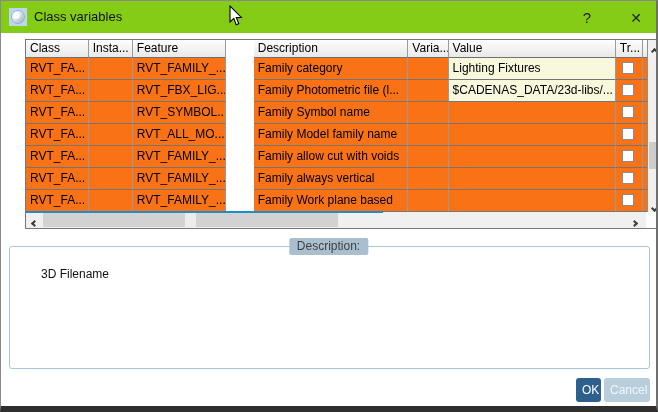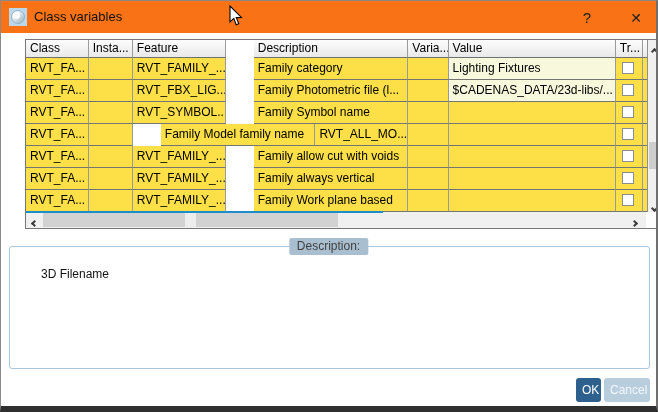--- a/index.html
+++ b/index.html
@@ -4,42 +4,42 @@
 <style>
   html,body{margin:0;padding:0;background:#fff;}
   *{box-sizing:border-box;}
   .dialog{
     position:relative;width:658px;height:412px;background:#ffffff;
     border-top:1px solid #8a8a8a;border-left:1px solid #8a8a8a;
     border-right:2px solid #6f6f6f;border-bottom:6px solid #2f2f2f;
     font-family:"Liberation Sans", sans-serif;color:#000;overflow:hidden;
   }
   
-  .titlebar{position:absolute;left:0;top:0;width:100%;height:32px;background:#f97316;}
+  .titlebar{position:absolute;left:0;top:0;width:100%;height:32px;background:#84cc16;}
   .app-icon{position:absolute;left:8px;top:7px;width:18px;height:18px;background:#bcd7ea;}
   .app-icon .ball{position:absolute;left:2px;top:2px;width:14px;height:14px;border-radius:50%;
     background:linear-gradient(135deg,#f5f8fa 20%,#cfdbe2 55%,#9db2bd 100%);
     border:1px solid #8fb4cd;}
   .app-icon .ball::after{content:"";position:absolute;left:1px;top:1px;width:7px;height:7px;
     border-radius:50%;background:rgba(255,255,255,0.85);}
   .title-text{position:absolute;left:33px;top:8px;font-size:13px;color:#111;}
   .help-btn{position:absolute;left:575px;top:5px;width:22px;height:22px;border:none;background:transparent;
     font-size:15px;color:#222;text-align:center;line-height:22px;cursor:default;font-family:inherit;}
   .close-btn{position:absolute;left:622px;top:5px;width:26px;height:22px;border:none;background:transparent;
     font-size:14px;color:#222;text-align:center;line-height:22px;cursor:default;font-family:inherit;}
   
   .cursor{position:absolute;left:227px;top:4px;width:15px;height:22px;z-index:50;pointer-events:none;}
   
   .table{position:absolute;left:24px;top:38px;width:638px;height:190px;border:1px solid #777;background:#fff;}
   .thead{display:flex;height:18px;}
   .hcell{height:18px;background:linear-gradient(#fdfdfd,#e9e9e9);
     border-right:1px solid #9b9b9b;border-bottom:1px solid #707070;
     font-size:12px;line-height:17px;padding-left:4px;white-space:nowrap;overflow:hidden;}
   .trow{display:flex;height:22px;}
-  .cell{height:22px;background:#fde047;border-right:1px solid #9a9a9a;border-bottom:1px solid #757575;
+  .cell{height:22px;background:#f97316;border-right:1px solid #9a9a9a;border-bottom:1px solid #757575;
     font-size:12px;line-height:21px;padding-left:4px;white-space:nowrap;overflow:hidden;}
   .cell.hl{background:#f8f8dc;}
   .c-class{width:64px;} .c-instance{width:45px;} .c-feature{width:95px;} .c-description{width:158px;margin-left:28px;}
   .c-variable{width:41px;} .c-value{width:171px;} .c-transfer{width:28px;} .c-ref{width:19px;border-right:none;}
   .checkbox{display:inline-block;width:12px;height:12px;background:#fff;border:1px solid #8c8c8c;
     margin-left:2px;margin-top:4px;vertical-align:top;}
   .focus-line{position:absolute;left:0px;top:171px;width:357px;height:2px;background:#1f8ccc;z-index:3;}
   
   .vscroll{position:absolute;right:0;top:0;width:15px;height:172px;background:#f0f0f0;border-left:1px solid #8f8f8f;}
   .vscroll .arrow{position:absolute;left:0;width:14px;height:15px;background:#f0f0f0;}
@@ -127,22 +127,22 @@
     <div class="cell c-feature">RVT_SYMBOL...</div>
     <div class="cell c-description">Family Symbol name</div>
     <div class="cell c-variable"></div>
     <div class="cell c-value"></div>
     <div class="cell c-transfer"><span class="checkbox"></span></div>
     <div class="cell c-ref"></div>
   </div>
         <div class="trow">
     <div class="cell c-class">RVT_FA...</div>
     <div class="cell c-instance"></div>
+    <div class="cell c-feature">RVT_ALL_MO...</div>
     <div class="cell c-description">Family Model family name</div>
-    <div class="cell c-feature">RVT_ALL_MO...</div>
     <div class="cell c-variable"></div>
     <div class="cell c-value"></div>
     <div class="cell c-transfer"><span class="checkbox"></span></div>
     <div class="cell c-ref"></div>
   </div>
         <div class="trow">
     <div class="cell c-class">RVT_FA...</div>
     <div class="cell c-instance"></div>
     <div class="cell c-feature">RVT_FAMILY_...</div>
     <div class="cell c-description">Family allow cut with voids</div>

